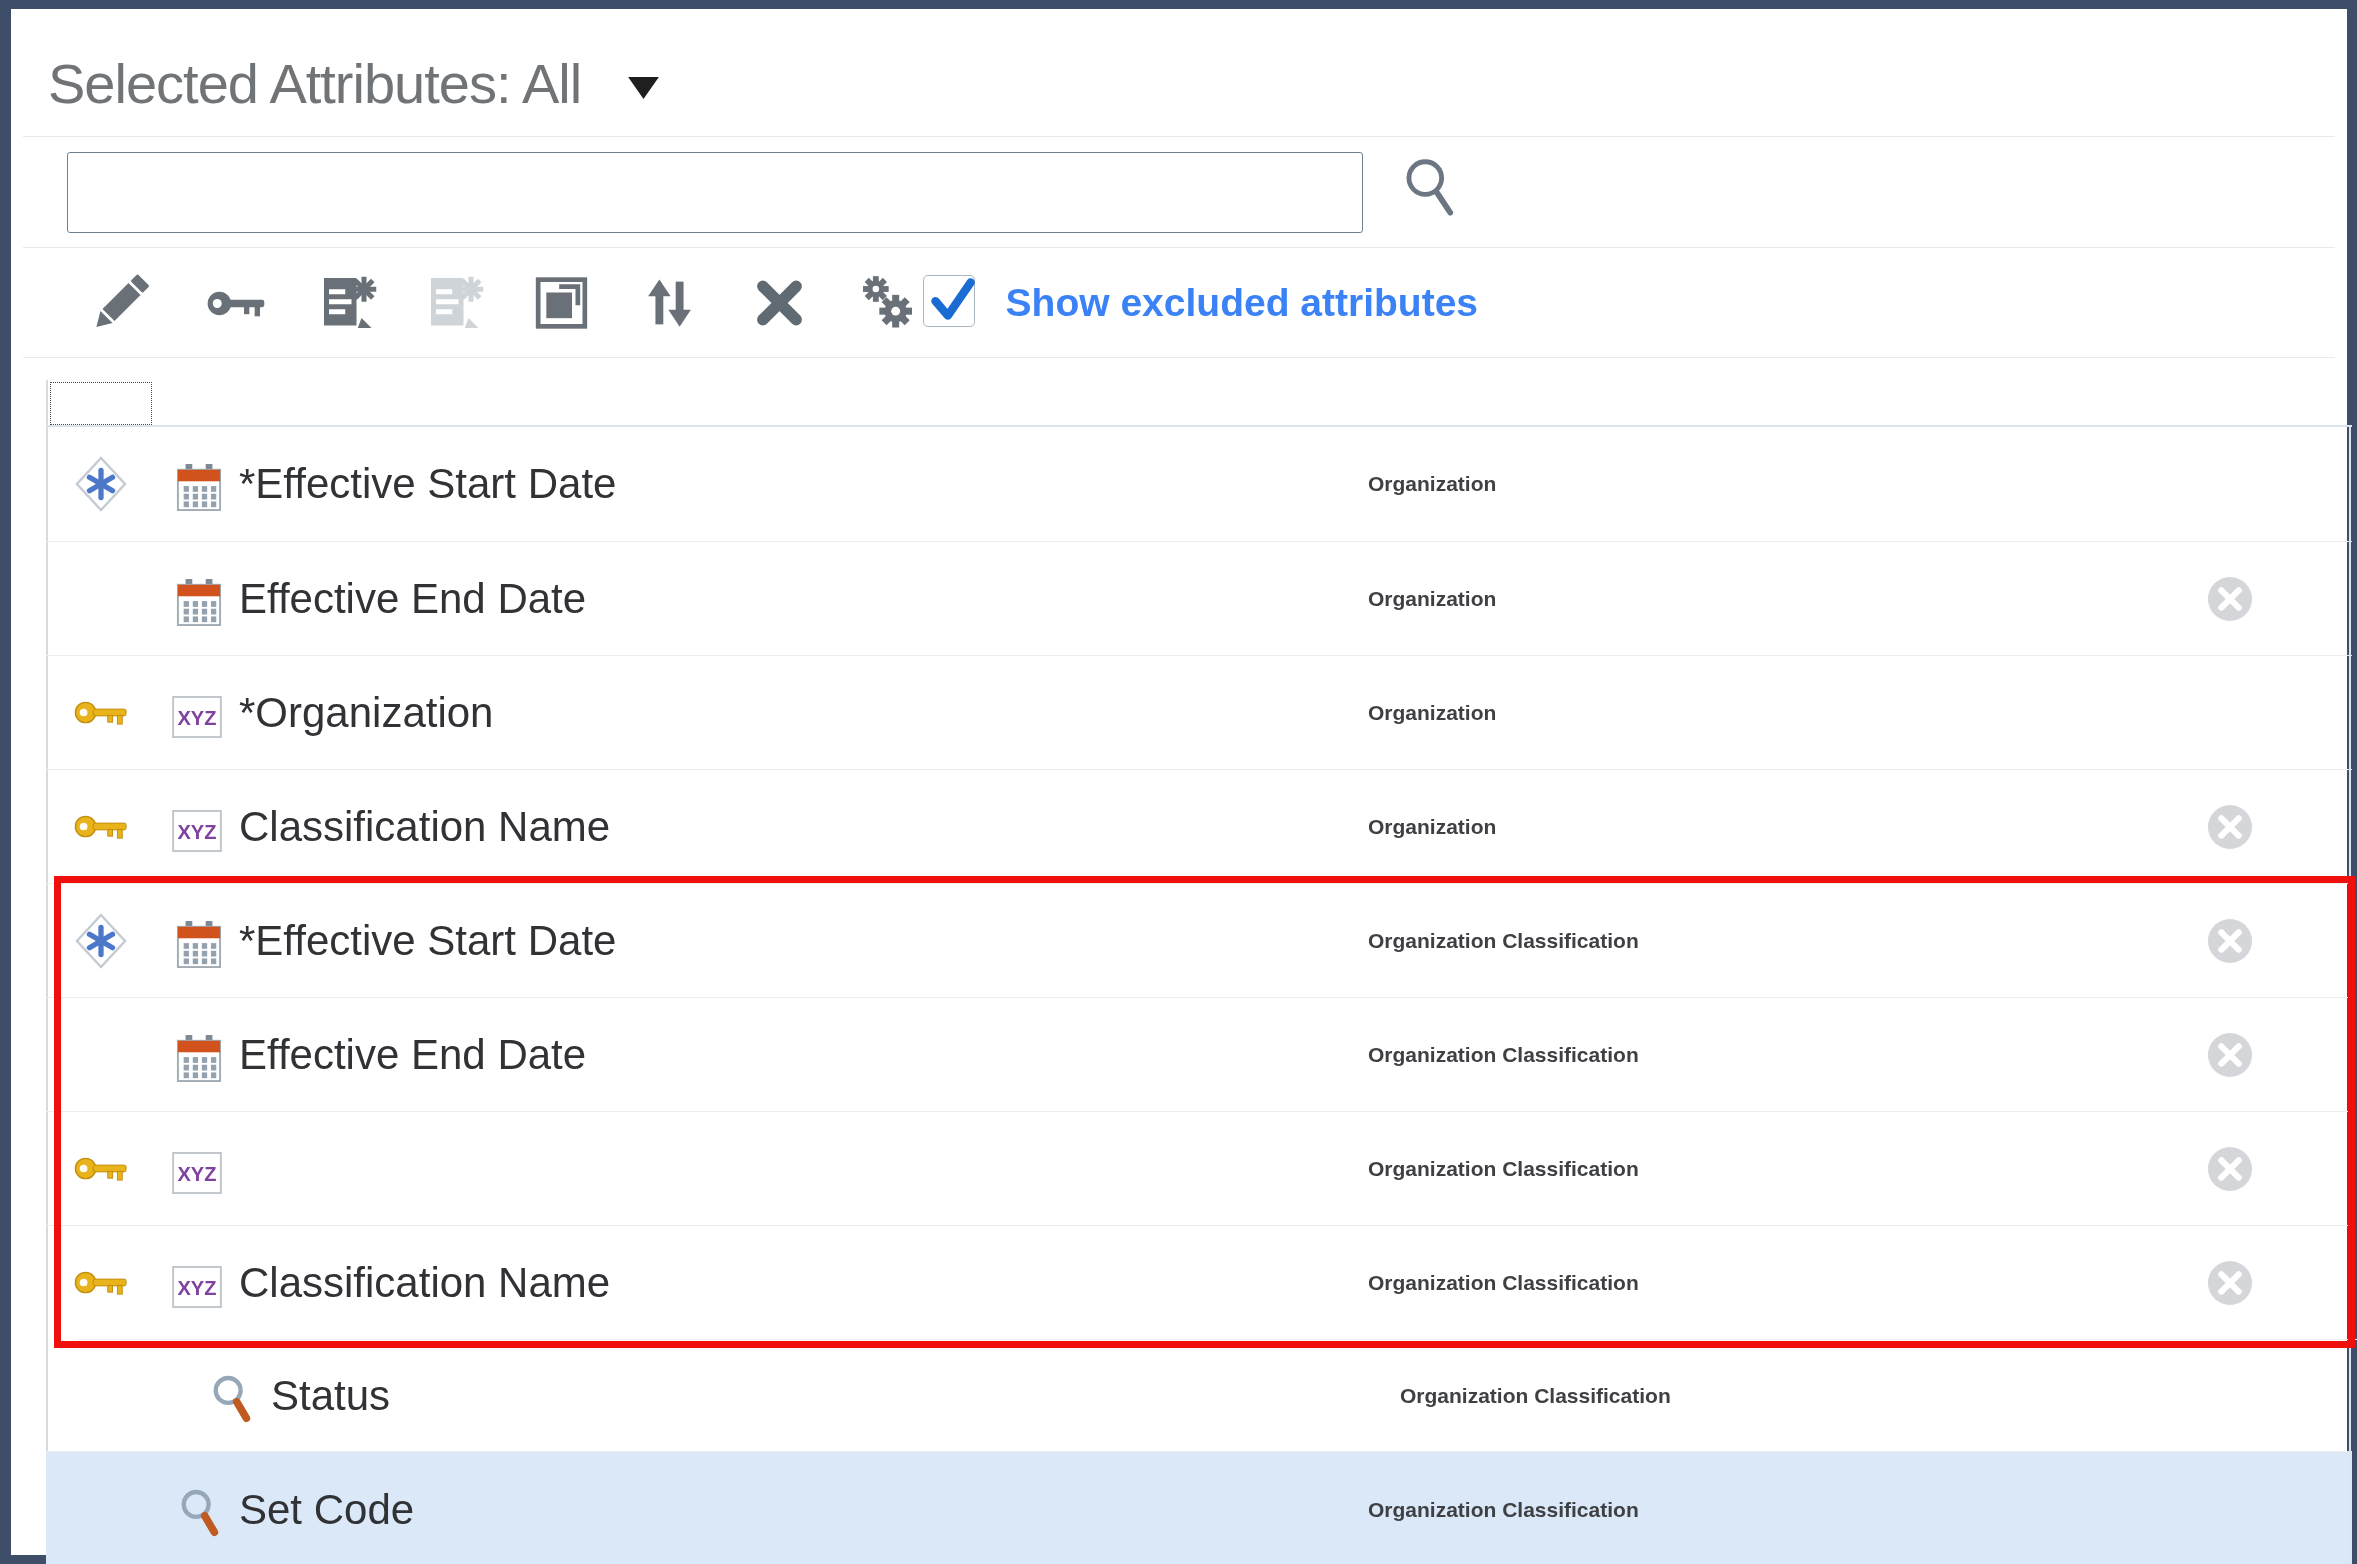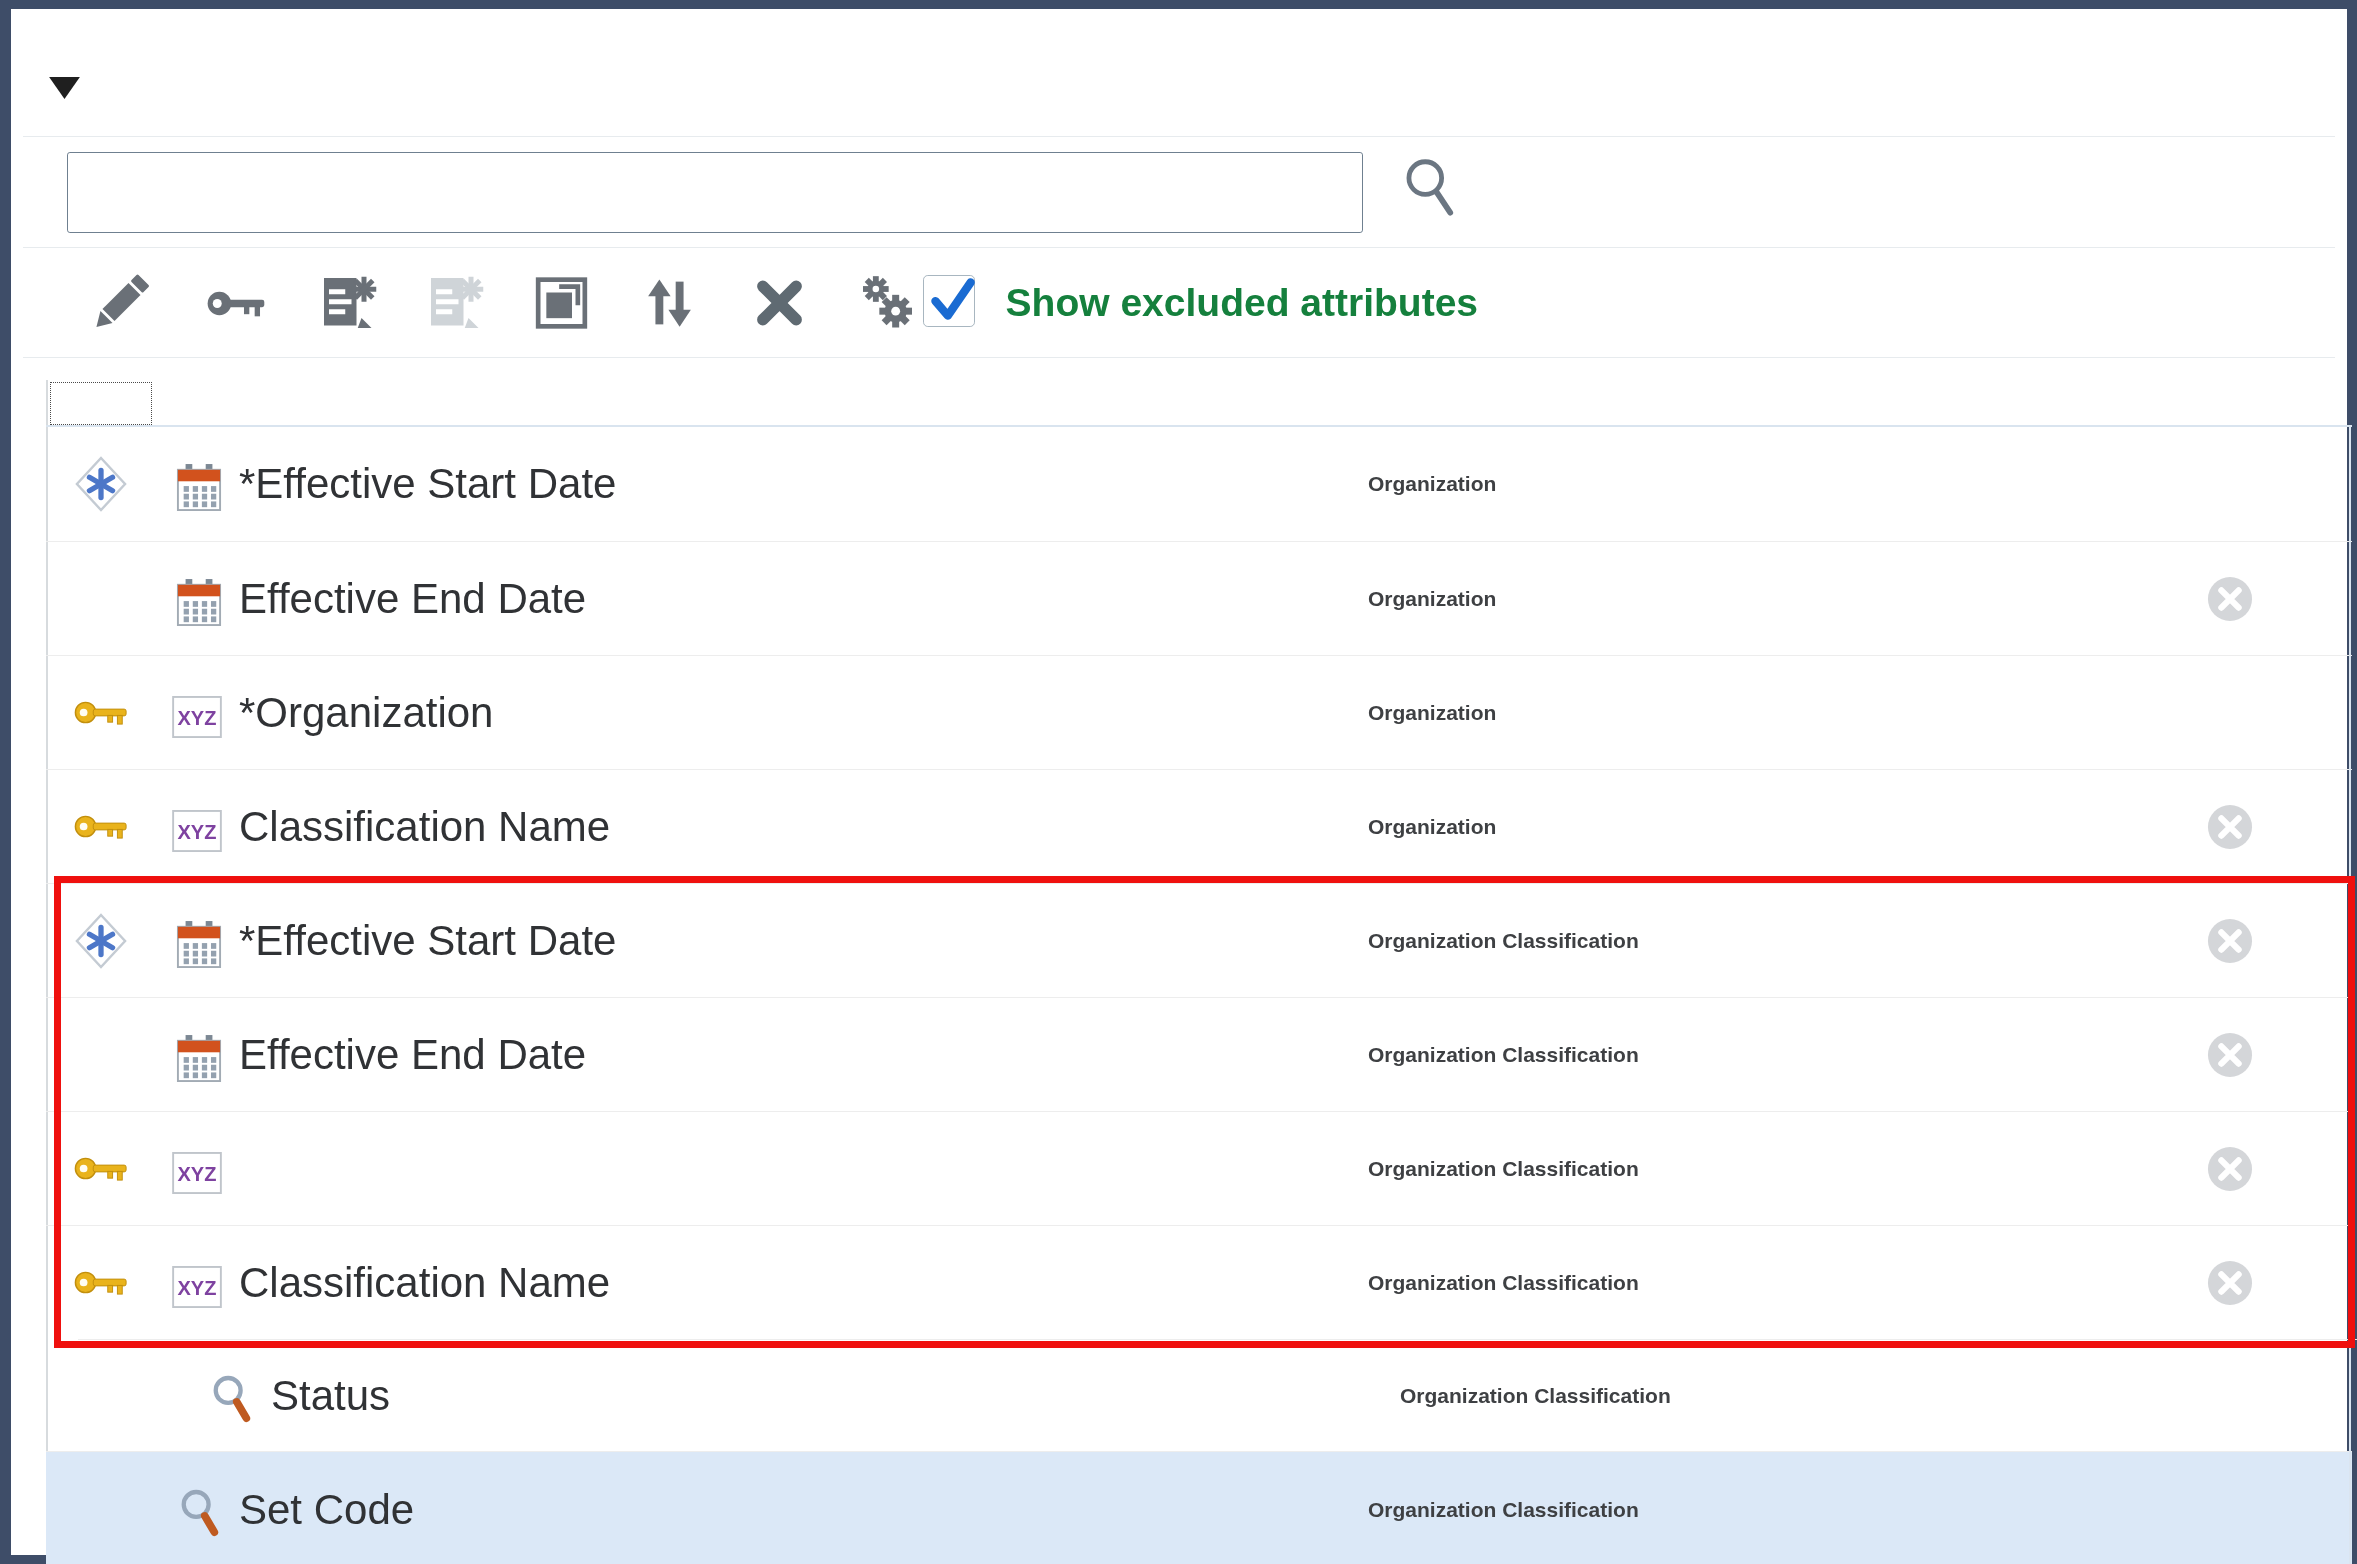--- a/index.html
+++ b/index.html
@@ -22,21 +22,21 @@
 
   
   .toolbar{position:absolute;left:11.6px;right:11.6px;top:239px;height:110px;background:#fff;
            border-bottom:1.9px solid #e7ebee;box-sizing:border-box;}
   .tbtn{position:absolute;top:0;height:110px;width:87px;transform:translateX(-50%);
         display:flex;align-items:center;justify-content:center;background:none;border:none;cursor:pointer;padding:0;}
   .checkbox{position:absolute;left:900px;top:27px;width:50px;height:50px;background:#fff;
             border:1.9px solid #a8b6c0;border-radius:4.8px;cursor:pointer;}
   .checkbox svg{position:absolute;left:1.9px;top:-3.9px;}
   .check-label{position:absolute;left:983px;top:0;height:110px;display:flex;align-items:center;
-               font-size:39px;font-weight:700;color:#15803d;}
+               font-size:39px;font-weight:700;color:#3b82f6;}
 
   
   .table-area{position:absolute;left:0;top:0;width:2358px;height:1564px;pointer-events:none;}
   .table-left-border{position:absolute;left:35px;top:371px;width:1.9px;height:1186px;background:#d7dbde;}
   .table-right-border{position:absolute;left:2338px;top:418px;width:1.9px;height:1138px;background:#dbe5f0;}
   .header-cell{position:absolute;left:39px;top:373px;width:102px;height:43px;border:1.9px dotted #4a4a4a;
                background:#fff;box-sizing:border-box;pointer-events:auto;}
   .header-underline{position:absolute;left:35px;top:416px;width:2306px;height:1.9px;background:#d9e4ef;}
 
   .trow{position:absolute;left:35px;width:2306px;box-sizing:border-box;pointer-events:auto;background:transparent;}
@@ -54,20 +54,21 @@
   
   .red-box{position:absolute;left:43px;top:867px;width:2301px;height:472px;border:7.7px solid #ef100e;
            box-sizing:border-box;pointer-events:none;}
 </style>
 </head>
 <body>
 
 <div class="window">
 
   <div class="title-row">
+    <span class="page-title">Selected Attributes: All</span>
     <svg class="caret" viewBox="0 0 34 26" style="cursor:pointer">
       <polygon points="1,2 33,2 17,25" fill="#1f1f1f"></polygon>
     </svg>
   </div>
 
   <div class="search-section">
     <input class="search-input" type="text" value="" style="">
     <button class="search-btn">
       <svg width="60" height="73" viewBox="0 0 62 76">
         <circle cx="24" cy="24" r="17" fill="none" stroke="#6b7682" stroke-width="5"></circle>

